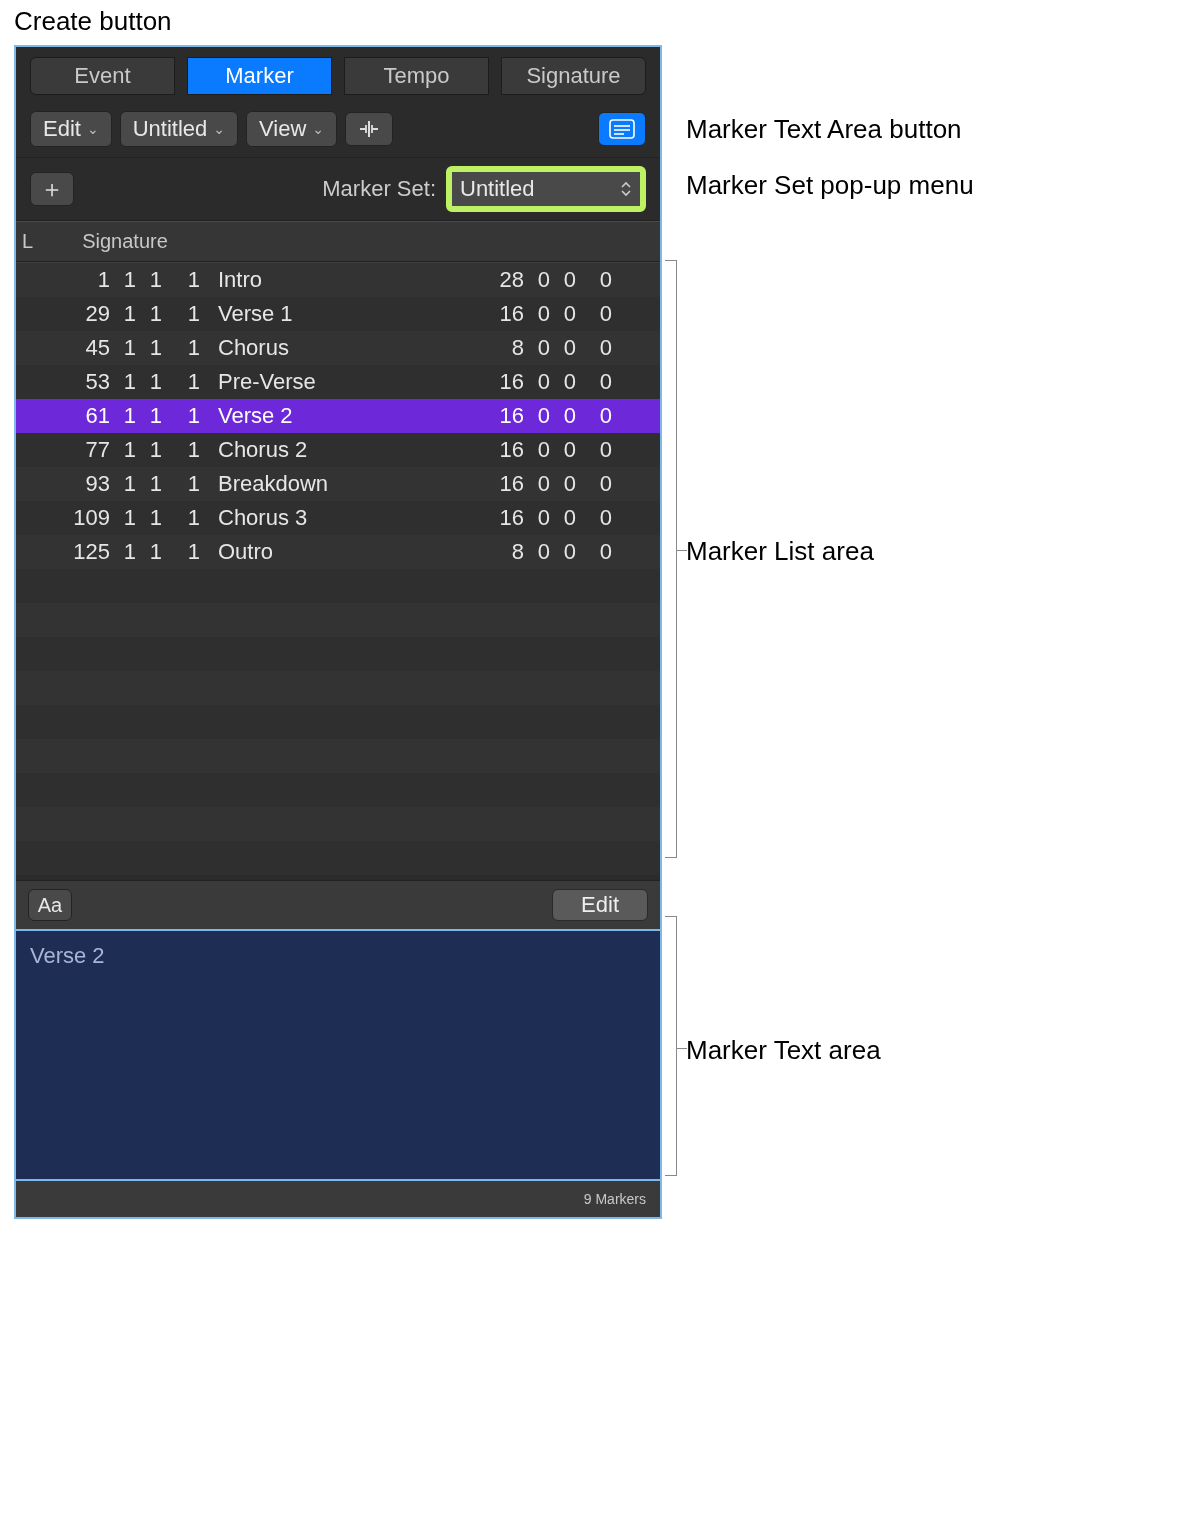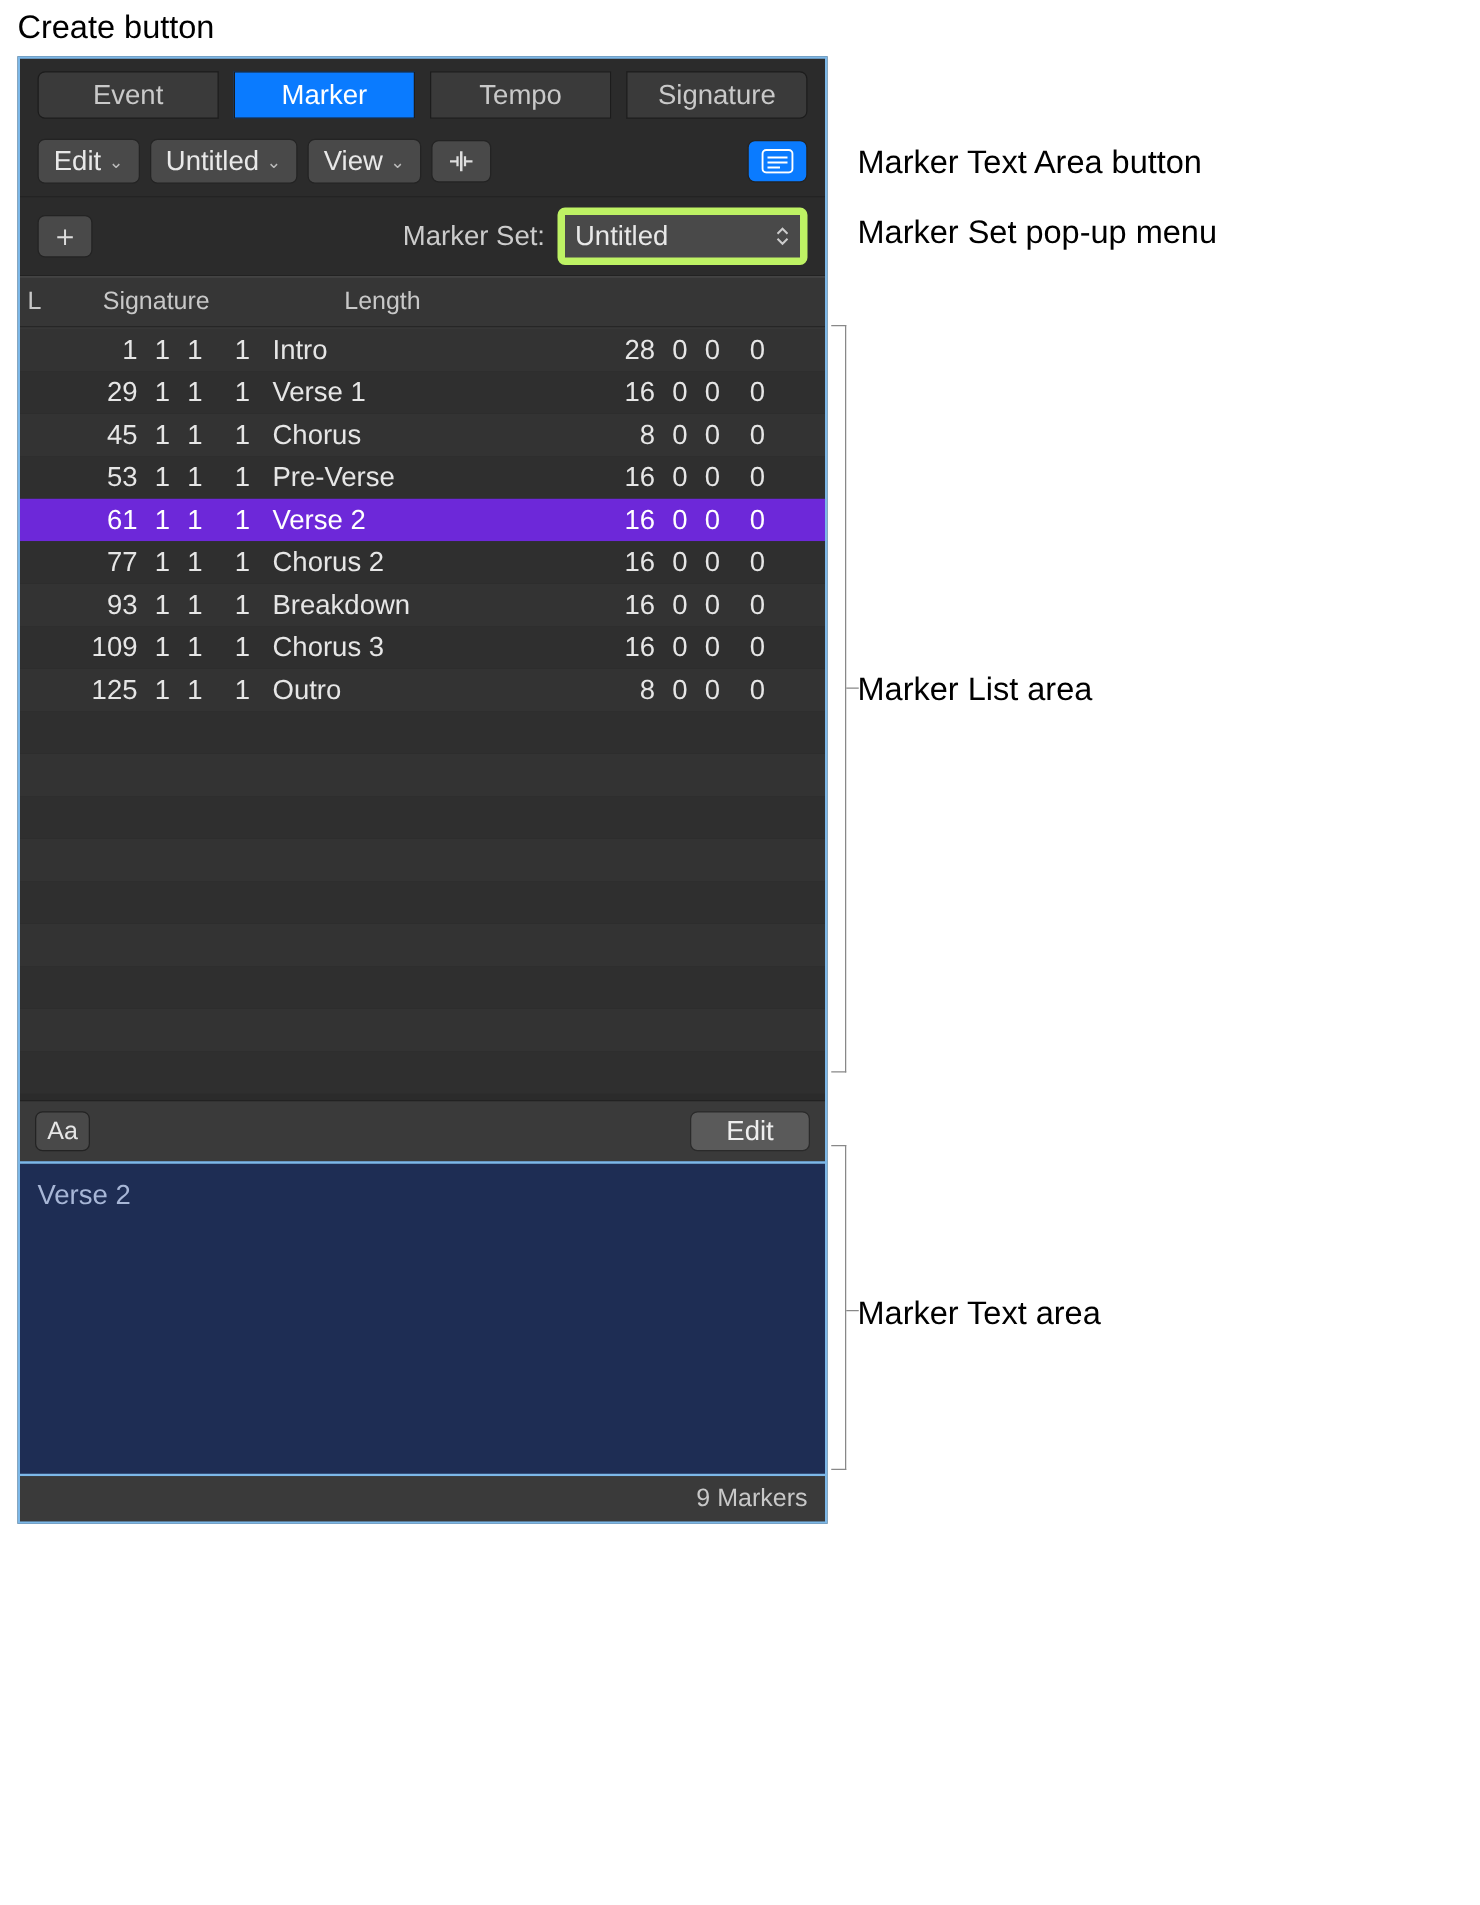--- a/index.html
+++ b/index.html
@@ -206,21 +206,21 @@
     font-size: 22px;
   }
   .footer {
     height: 36px;
     background: #3a3a3a;
     color: #c8c8c8;
     display: flex;
     align-items: center;
     justify-content: flex-end;
     padding: 0 14px;
-    font-size: 20px;
+    font-size: 14px;
   }
   .bracket {
     position: absolute;
     border-right: 1px solid #888;
     border-top: 1px solid #888;
     border-bottom: 1px solid #888;
     width: 12px;
   }
   .bracket-tick {
     position: absolute;
@@ -295,21 +295,20 @@
       <svg width="12" height="18" viewBox="0 0 12 18">
         <path d="M2 7 L6 3 L10 7" stroke="#ccc" stroke-width="1.6" fill="none"></path>
         <path d="M2 11 L6 15 L10 11" stroke="#ccc" stroke-width="1.6" fill="none"></path>
       </svg>
     </div>
   </div>
 
   <div class="header-row">
     <div class="col-l">L</div>
     <div class="col-pos">Signature</div>
-    <div class="col-len">Length</div>
   </div>
 
   <div class="list-area" id="list-area">
       <div class="row">
         <div class="cell c-pos">
           <span style="width:44px;text-align:right;display:inline-block">1</span>
           <span class="sub">1</span>
           <span class="sub">1</span>
           <span class="last">1</span>
         </div>

